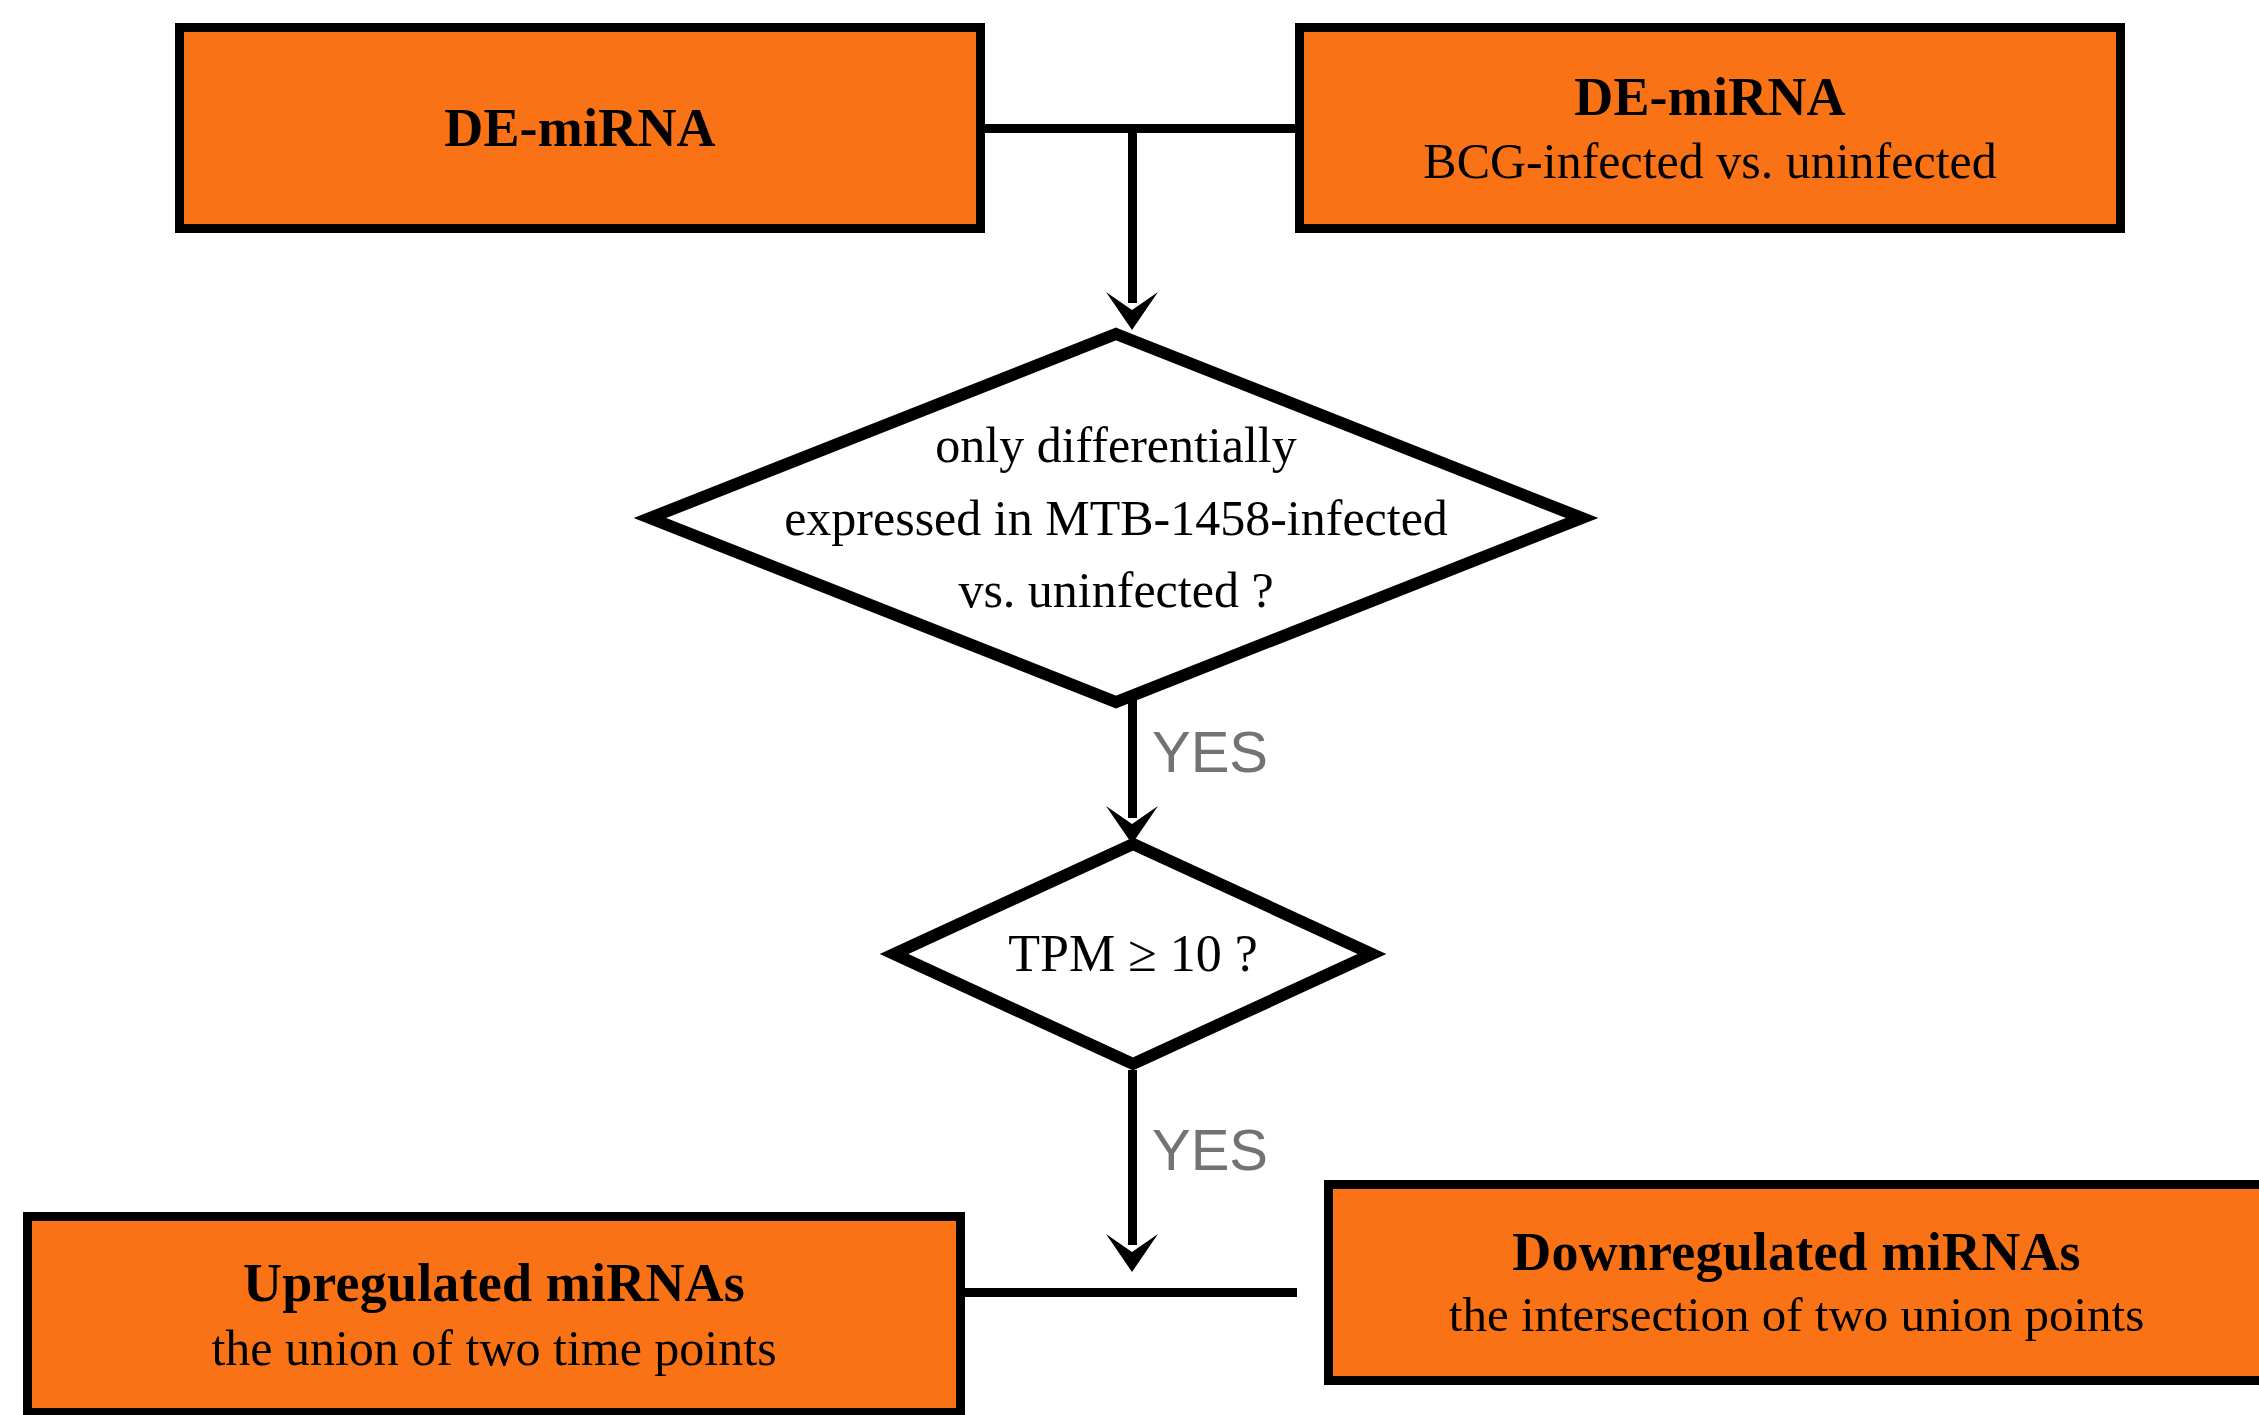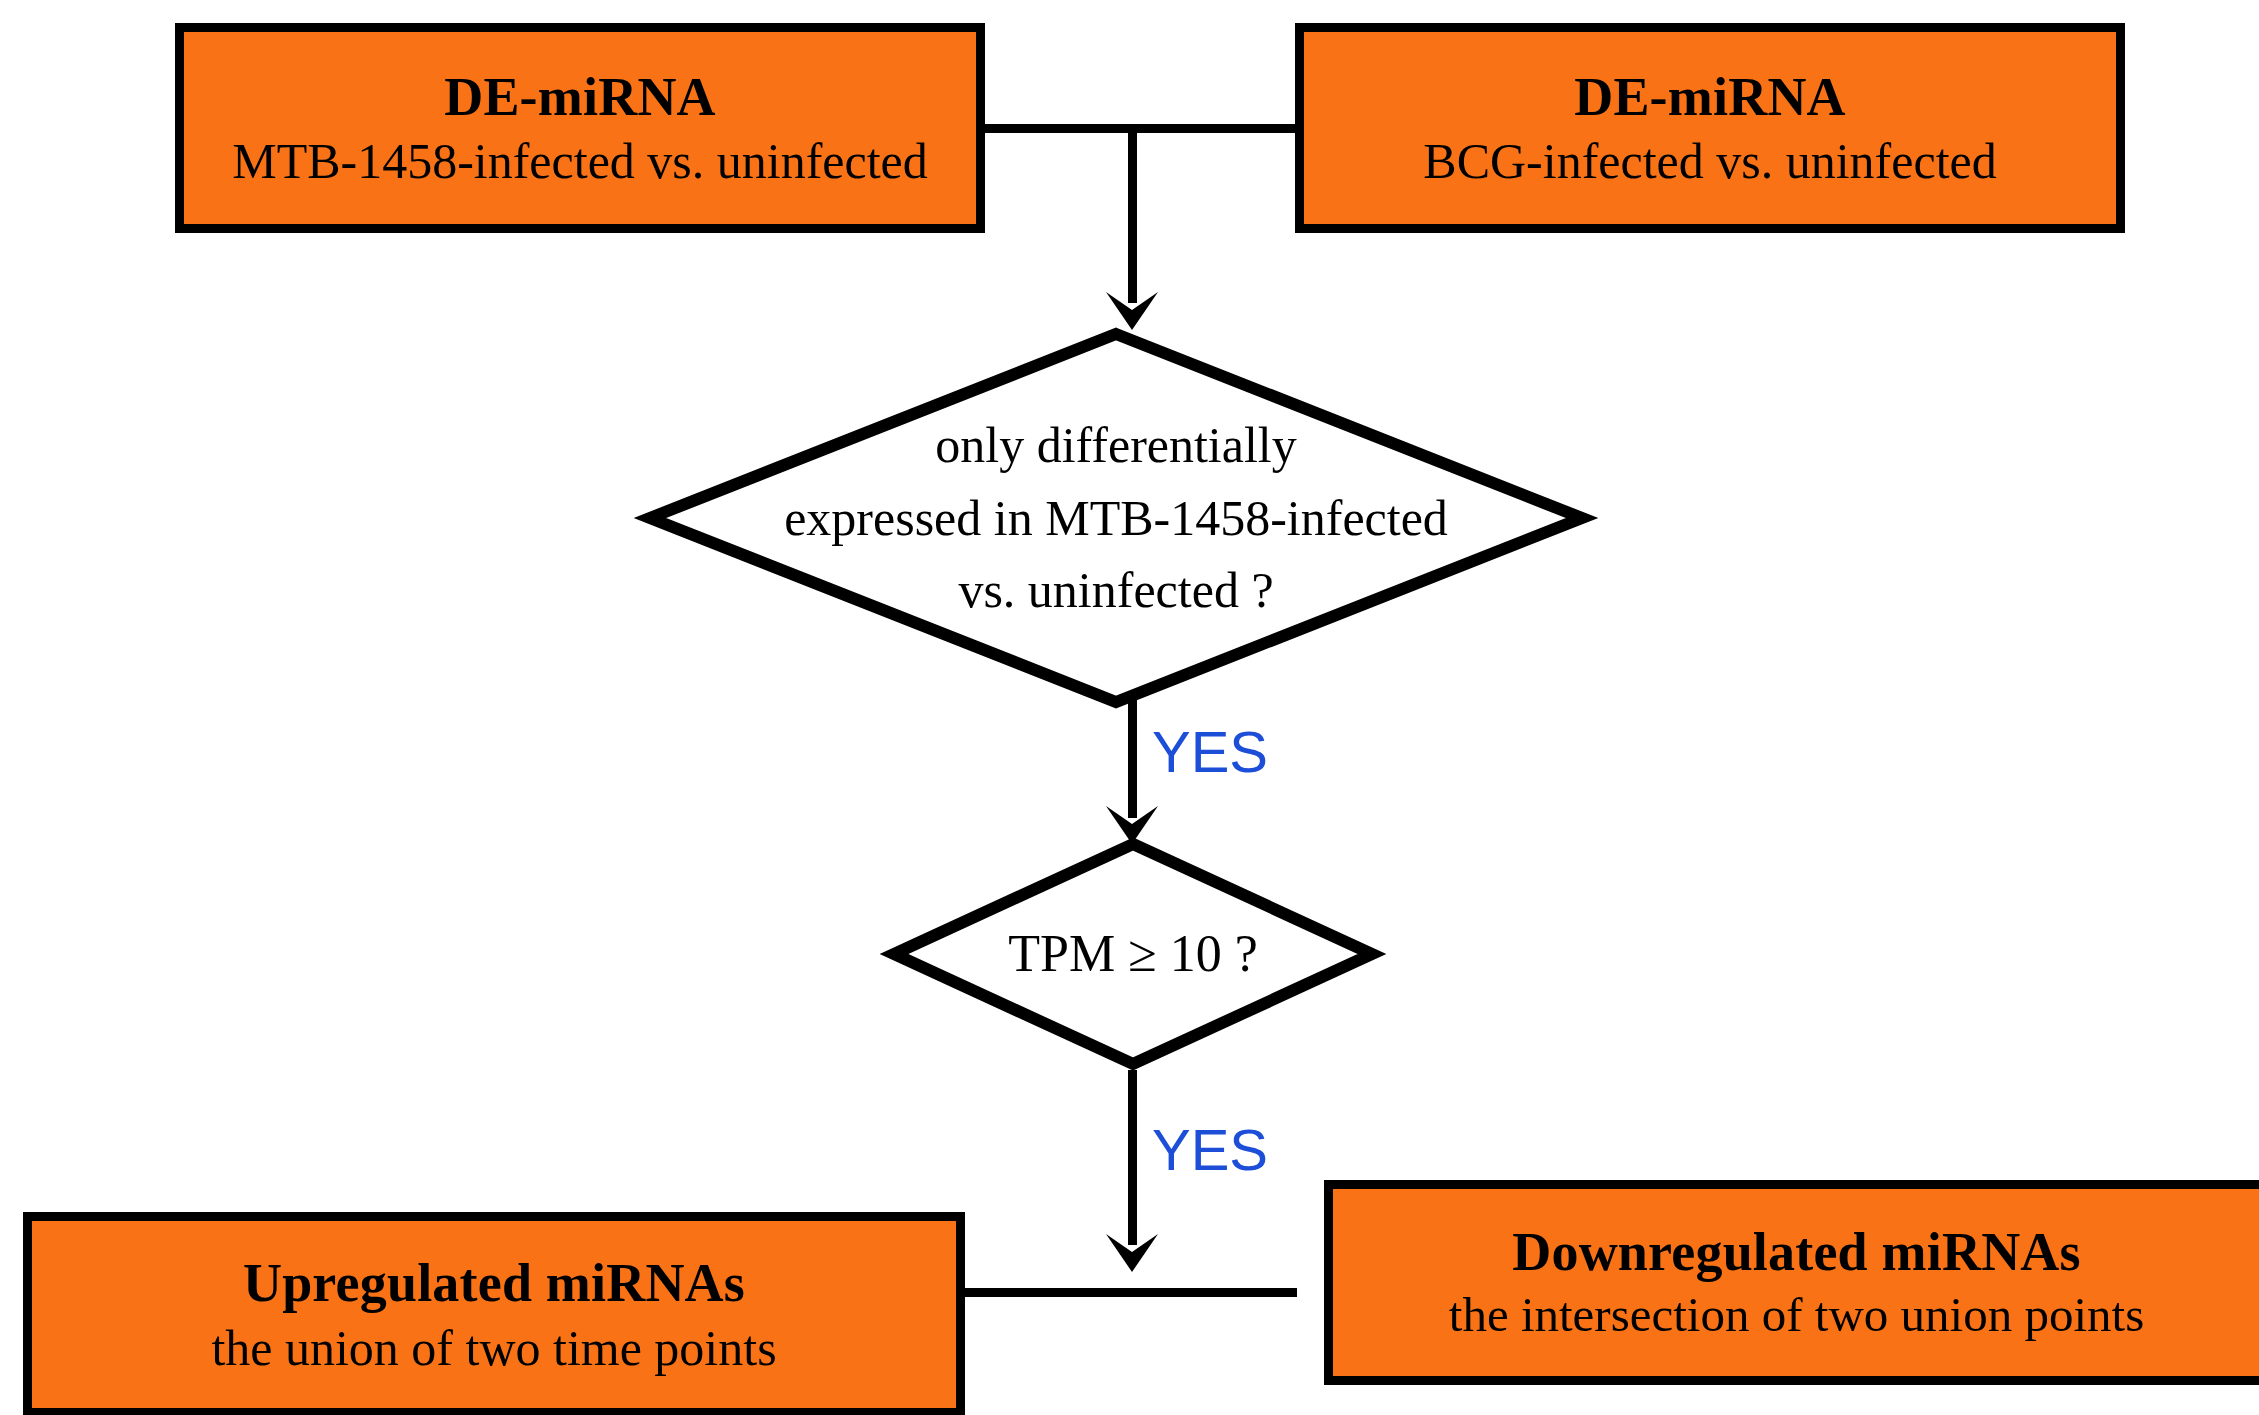--- a/index.html
+++ b/index.html
@@ -103,21 +103,21 @@
   #arrow-2 { left: 1100px; top: 800px; }
   #arrow-3 { left: 1100px; top: 1228px; }
 
   
   .edge-label {
     position: absolute;
     font-family: "Liberation Sans", "DejaVu Sans", sans-serif;
     font-size: 58px;
     font-weight: normal;
     letter-spacing: 0px;
-    color: #1d4ed8;
+    color: #737373;
     white-space: nowrap;
     z-index: 7;
   }
   #yes-1 { left: 1152px; top: 718px; }
   #yes-2 { left: 1152px; top: 1116px; }
 </style>
 </head>
 <body>
 
 <div id="canvas">
@@ -141,21 +141,20 @@
   <div class="arrowhead" id="arrow-3">
     <svg width="64" height="46" viewBox="0 0 64 46" aria-hidden="true">
       <path d="M32 44 L6 6 L32 24 L58 6 Z" fill="#000000"></path>
     </svg>
   </div>
 
   <div class="conn conn-h" id="conn-bottom-horizontal"></div>
 
   <div class="node-box" id="box-top-left">
     <div class="box-title">DE-miRNA</div>
-    <div class="box-sub">MTB-1458-infected vs. uninfected</div>
   </div>
 
   <div class="node-box" id="box-top-right">
     <div class="box-title">DE-miRNA</div>
     <div class="box-sub">BCG-infected vs. uninfected</div>
   </div>
 
   <div class="diamond-wrap" id="diamond-1">
     <svg width="944" height="380" viewBox="0 0 944 380" aria-hidden="true">
       <polygon points="472,6 938,190 472,374 6,190" fill="#ffffff" stroke="#000000" stroke-width="12" stroke-linejoin="miter"></polygon>

